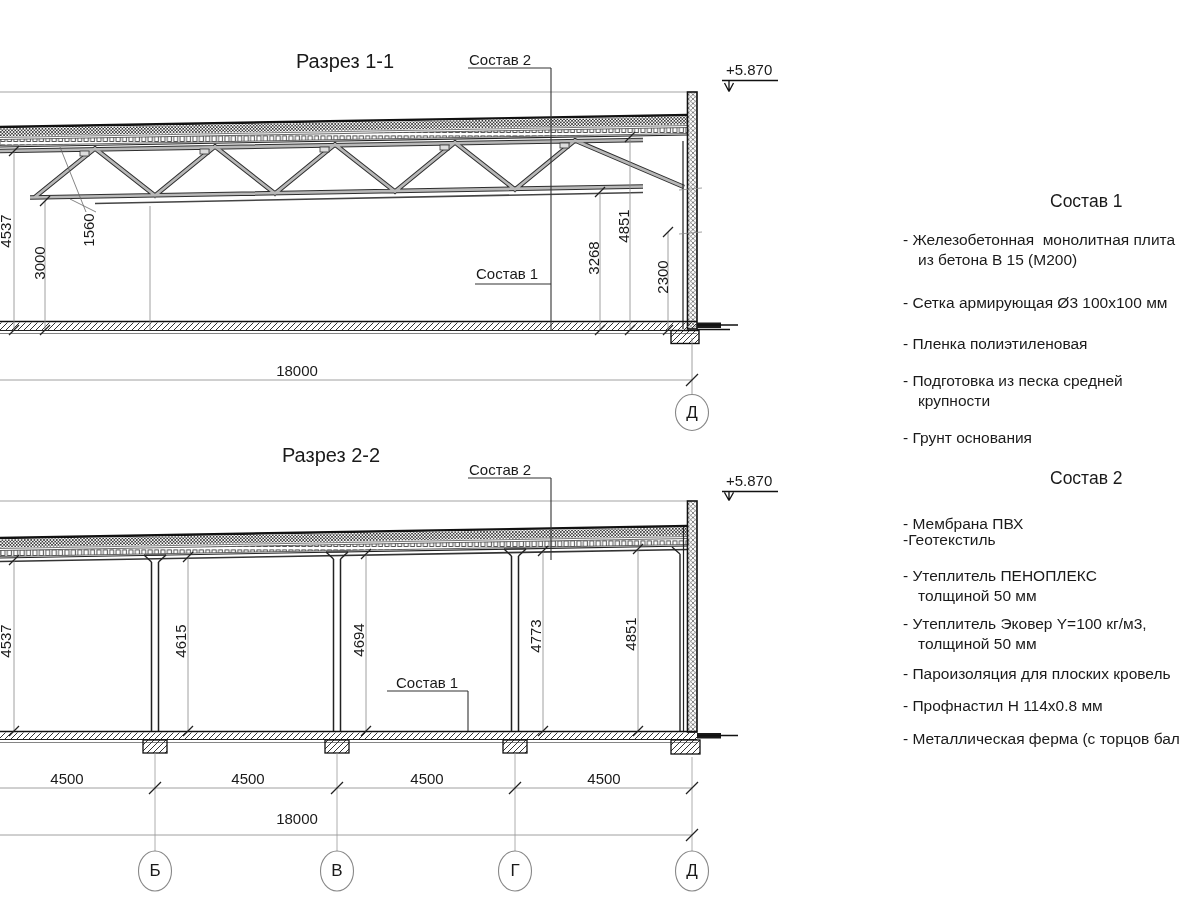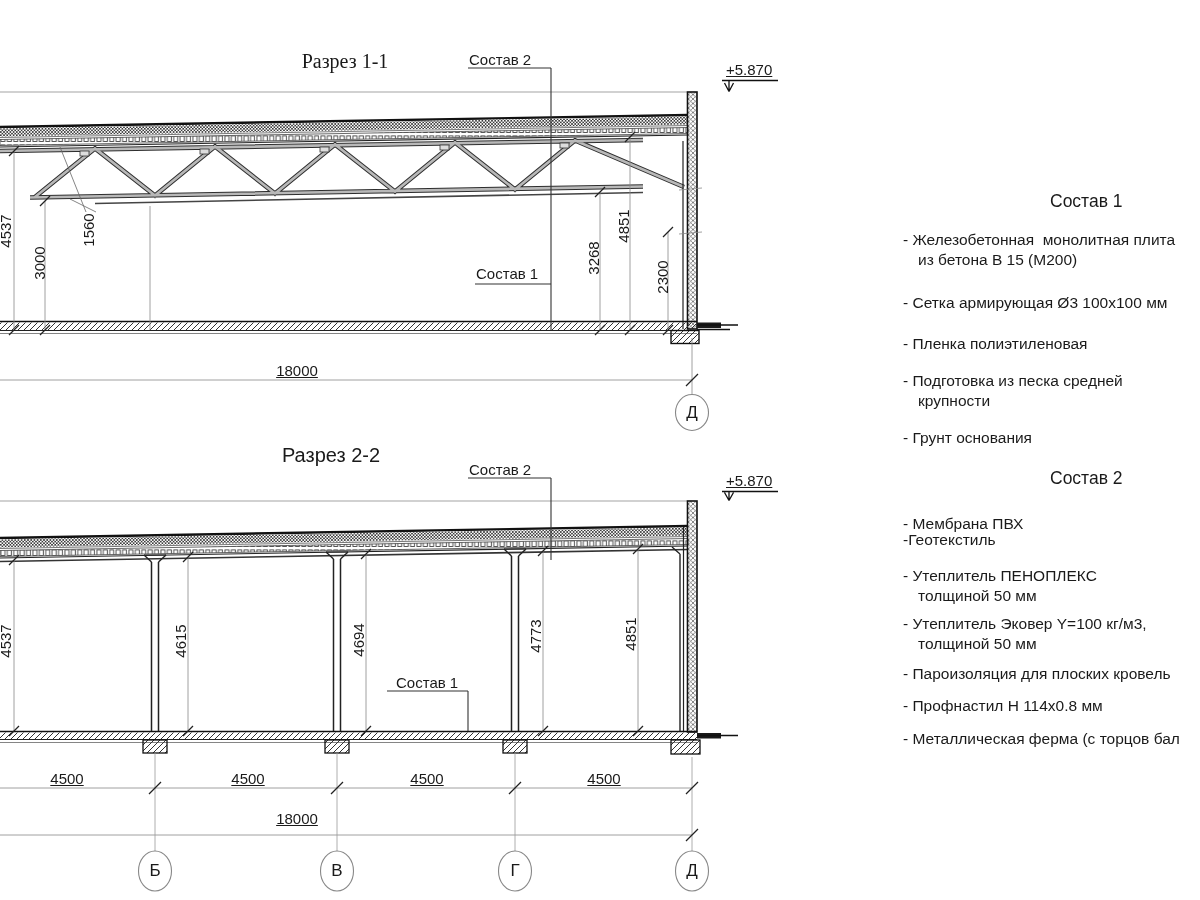--- a/index.html
+++ b/index.html
@@ -1,25 +1,25 @@
 <!DOCTYPE html>
 <html><head>
 <meta charset="utf-8">
 <style>
   html,body{margin:0;padding:0;background:#fff;}
   body{width:1200px;height:900px;position:relative;overflow:hidden;
        font-family:"Liberation Sans",sans-serif;color:#1a1a1a;}
   #canvas{position:absolute;left:0;top:0;width:1200px;height:900px;}
   .txt{position:absolute;white-space:pre-wrap;}
   .title{font-size:20px;width:150px;text-align:center;}
-  .dim{font-size:15px;width:100px;text-align:center;text-decoration:underline;}
+  .dim{font-size:15px;width:100px;text-align:center;}
   .vdim{position:absolute;font-size:15px;width:80px;height:18px;line-height:18px;
         text-align:center;transform:rotate(-90deg);transform-origin:center;white-space:nowrap;}
   .callout{font-size:15px;}
-  .elev{font-size:15px;text-decoration:underline;}
+  .elev{font-size:15px;}
   .axisletter{position:absolute;font-size:17px;width:34px;text-align:center;}
   .comp-head{position:absolute;font-size:17.5px;}
   .comp-item{position:absolute;left:903px;width:320px;font-size:15.5px;line-height:20px;
              padding-left:15px;text-indent:-15px;white-space:pre-wrap;}
 </style>
 </head>
 <body>
 
 <svg id="canvas" viewBox="0 0 1200 900" xmlns="http://www.w3.org/2000/svg">
   <defs>
@@ -156,21 +156,21 @@
 
     <g fill="#fff" stroke="#888" stroke-width="1.1">
       <ellipse cx="155" cy="871" rx="16.5" ry="20"></ellipse>
         <ellipse cx="337" cy="871" rx="16.5" ry="20"></ellipse>
       <ellipse cx="515" cy="871" rx="16.5" ry="20"></ellipse>
         <ellipse cx="692" cy="871" rx="16.5" ry="20"></ellipse>
     </g>
   </g>
 </svg>
 
-<div class="txt title" style="left:270px;top:50px;font-family:Liberation Serif, serif;">Разрез 1-1</div>
+<div class="txt title" style="left:270px;top:50px;">Разрез 1-1</div>
 <div class="txt callout" style="left:469px;top:51px;">Состав 2</div>
 <div class="txt callout" style="left:476px;top:265px;">Состав 1</div>
 <div class="txt elev" style="left:726px;top:61px;">+5.870</div>
 <div class="vdim" style="left:-34px;top:222px;">4537</div>
 <div class="vdim" style="left:0px;top:254px;">3000</div>
 <div class="vdim" style="left:49px;top:221px;">1560</div>
 <div class="vdim" style="left:554px;top:249px;">3268</div>
 <div class="vdim" style="left:584px;top:217px;">4851</div>
 <div class="vdim" style="left:623px;top:268px;">2300</div>
 <div class="txt dim" style="left:247px;top:362px;">18000</div>

